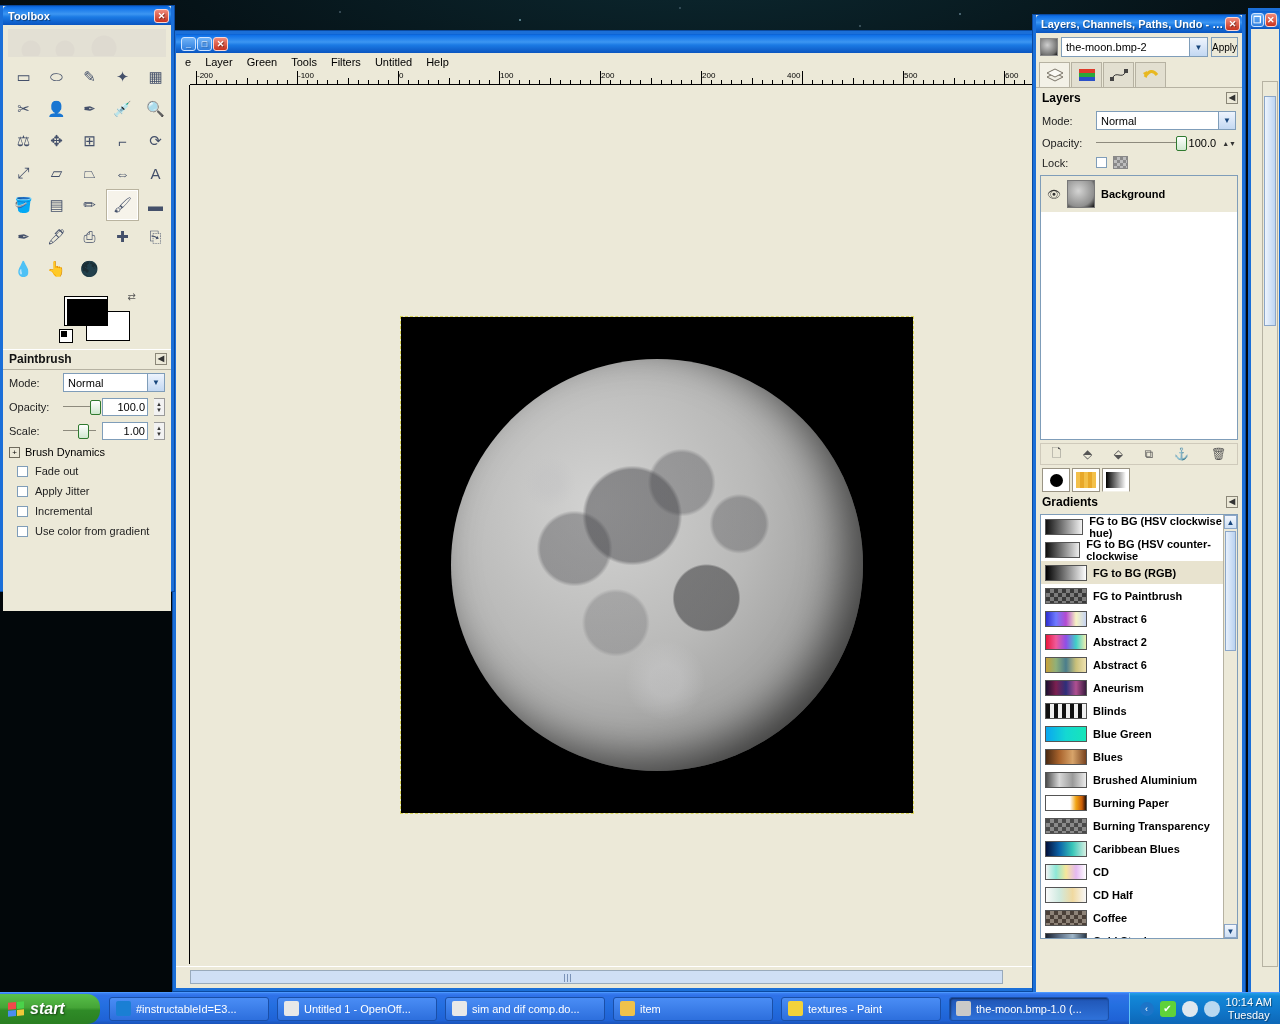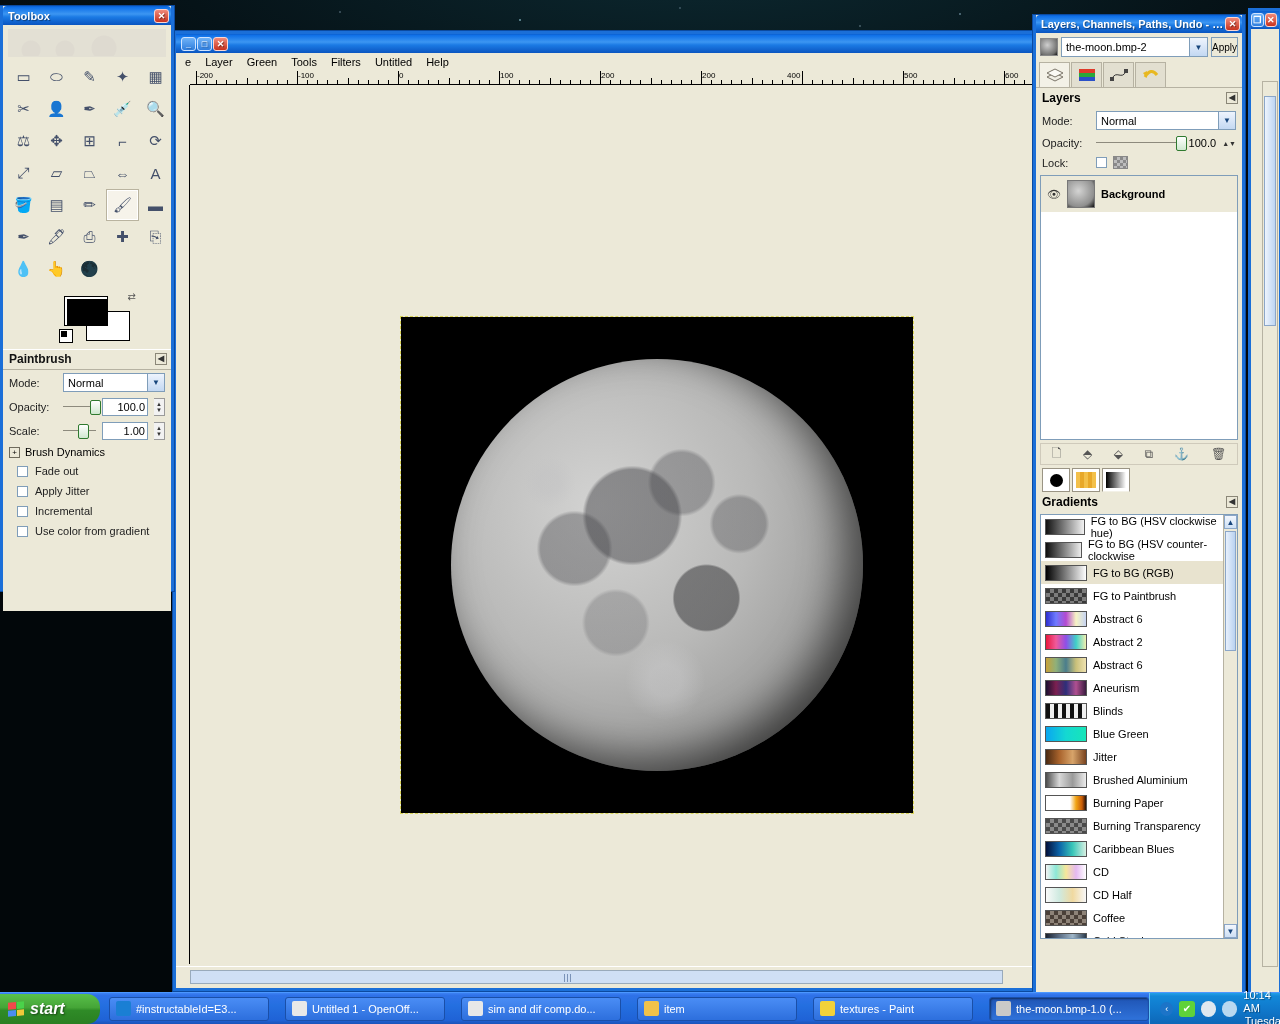--- a/index.html
+++ b/index.html
@@ -143,21 +143,21 @@
   .layer-list{margin:3px 4px;background:#fff;border:1px solid #7f9db9;height:265px;position:relative;}
   .layer-row{display:flex;align-items:center;gap:6px;height:36px;padding:0 6px;background:#ece9d8;}
   .eye{font-size:11px;color:#333;}
   .layer-thumb{width:28px;height:28px;border:1px solid #777;background:radial-gradient(circle at 40% 38%,#d4d4d3,#8f8f8e 70%,#101010);}
   .layer-name{font-size:11px;font-weight:bold;}
   .layer-btns{display:flex;align-items:center;justify-content:space-around;height:22px;margin:0 4px;border:1px solid #cfcabb;background:#ece9d8;}
   .layer-btns span{font-size:12px;color:#555;}
   .brush-tabs{display:flex;gap:2px;padding:3px 4px 0 6px;}
   .btab{width:28px;height:24px;border:1px solid #9a9484;background:#fff;display:flex;align-items:center;justify-content:center;}
   .btab.sel{border-bottom-color:#f3f1e7;}
-  .grad-list{margin:2px 4px 0 4px;background:#fff;border:1px solid #7f9db9;height:425px;overflow:hidden;position:relative;}
+  .grad-list{margin:2px 4px 0 4px;background:#fff;border:1px solid #7f9db9;height:425px;overflow:hidden;position:relative;font-weight:bold;}
   .grad-item{display:flex;align-items:center;gap:6px;height:23px;padding:0 4px;font-size:11px;}
   .grad-item.sel{background:#e8e3cf;}
   .gsw{width:42px;height:16px;border:1px solid #555;}
   .grad-scroll{position:absolute;right:0;top:0;width:14px;bottom:0;background:#ece9d8;border-left:1px solid #b6b2a2;}
   .grad-scroll .thumb{position:absolute;left:1px;top:16px;right:1px;height:120px;background:linear-gradient(to right,#e8f0fc,#b9d2f0);border:1px solid #8ba6c8;}
   .grad-scroll .up,.grad-scroll .dn{position:absolute;left:0;right:0;height:14px;display:flex;align-items:center;justify-content:center;font-size:8px;background:linear-gradient(#f3f7fd,#cddff4);border:1px solid #8ba6c8;color:#17457c;}
   .grad-scroll .up{top:0;} .grad-scroll .dn{bottom:0;}
 
   
   #paintwin{left:1248px;top:8px;width:34px;height:992px;background:#ece9d8;border:3px solid #1b6fd8;}
@@ -169,21 +169,21 @@
   #taskbar{position:absolute;left:0;bottom:0;width:1280px;height:32px;
     background:linear-gradient(to bottom,#3c81f3 0%,#2f72e8 8%,#246fe0 40%,#1f62d6 88%,#1a53b8 100%);
     border-top:1px solid #4b97ff;display:flex;align-items:center;}
   #startbtn{height:30px;min-width:100px;margin:1px 6px 1px 0;
     background:linear-gradient(to bottom,#59c04a 0%,#45a537 45%,#2f8b27 55%,#2a7f22 100%);
     border-top-right-radius:13px;border-bottom-right-radius:13px;
     display:flex;align-items:center;gap:6px;padding:0 14px 0 8px;color:#fff;
     font-style:italic;font-weight:bold;font-size:16px;text-shadow:1px 1px 2px rgba(0,0,0,.5);}
   .flag{width:16px;height:14px;display:grid;grid-template-columns:1fr 1fr;grid-template-rows:1fr 1fr;gap:1px;transform:skewY(-6deg);}
   .flag i{display:block;}
-  .tasks{flex:1;display:flex;align-items:center;gap:16px;padding-left:3px;}
+  .tasks{flex:1;display:flex;align-items:center;gap:8px;padding-left:3px;}
   .task{height:24px;flex:0 0 160px;max-width:160px;display:flex;align-items:center;gap:5px;padding:0 6px;
         background:linear-gradient(to bottom,#4a8df5,#2d6fdd);border:1px solid #1a4fa8;border-radius:3px;
         color:#fff;font-size:11px;white-space:nowrap;overflow:hidden;text-overflow:ellipsis;}
   .task.active{background:linear-gradient(to bottom,#1f55b5,#2f72da);box-shadow:inset 1px 1px 2px rgba(0,0,0,.45);}
   .task .ico{width:15px;height:15px;flex:0 0 15px;border-radius:2px;}
   .task .lbl{overflow:hidden;text-overflow:ellipsis;}
   #tray{display:flex;align-items:center;gap:6px;height:32px;padding:0 8px 0 10px;
     background:linear-gradient(to bottom,#22a0e8 0%,#1288d8 10%,#1079cc 50%,#0d66b6 100%);
     border-left:1px solid #5fc3f5;color:#fff;font-size:11px;}
   #tray .chev{width:14px;height:14px;border-radius:50%;background:#1c74c8;display:flex;align-items:center;justify-content:center;font-size:9px;}
@@ -599,21 +599,21 @@
       <div class="grad-item">
         <span class="gsw" style="background: repeating-linear-gradient(to right, rgb(17, 17, 17) 0px, rgb(17, 17, 17) 4px, rgb(240, 240, 240) 4px, rgb(240, 240, 240) 8px);"></span>
         <span>Blinds</span>
       </div>
       <div class="grad-item">
         <span class="gsw" style="background: linear-gradient(to right, rgb(10, 166, 240), rgb(20, 216, 210), rgb(23, 230, 184));"></span>
         <span>Blue Green</span>
       </div>
       <div class="grad-item">
         <span class="gsw" style="background: linear-gradient(to right, rgb(74, 42, 18), rgb(169, 99, 44), rgb(215, 164, 106), rgb(122, 68, 32));"></span>
-        <span>Jitter</span>
+        <span>Blues</span>
       </div>
       <div class="grad-item">
         <span class="gsw" style="background: linear-gradient(to right, rgb(76, 76, 76), rgb(216, 216, 216), rgb(154, 154, 154), rgb(236, 236, 236));"></span>
         <span>Brushed Aluminium</span>
       </div>
       <div class="grad-item">
         <span class="gsw" style="background: linear-gradient(to right, rgb(255, 255, 255) 60%, rgb(242, 165, 19) 75%, rgb(200, 90, 6) 90%, rgb(32, 16, 8));"></span>
         <span>Burning Paper</span>
       </div>
       <div class="grad-item">

